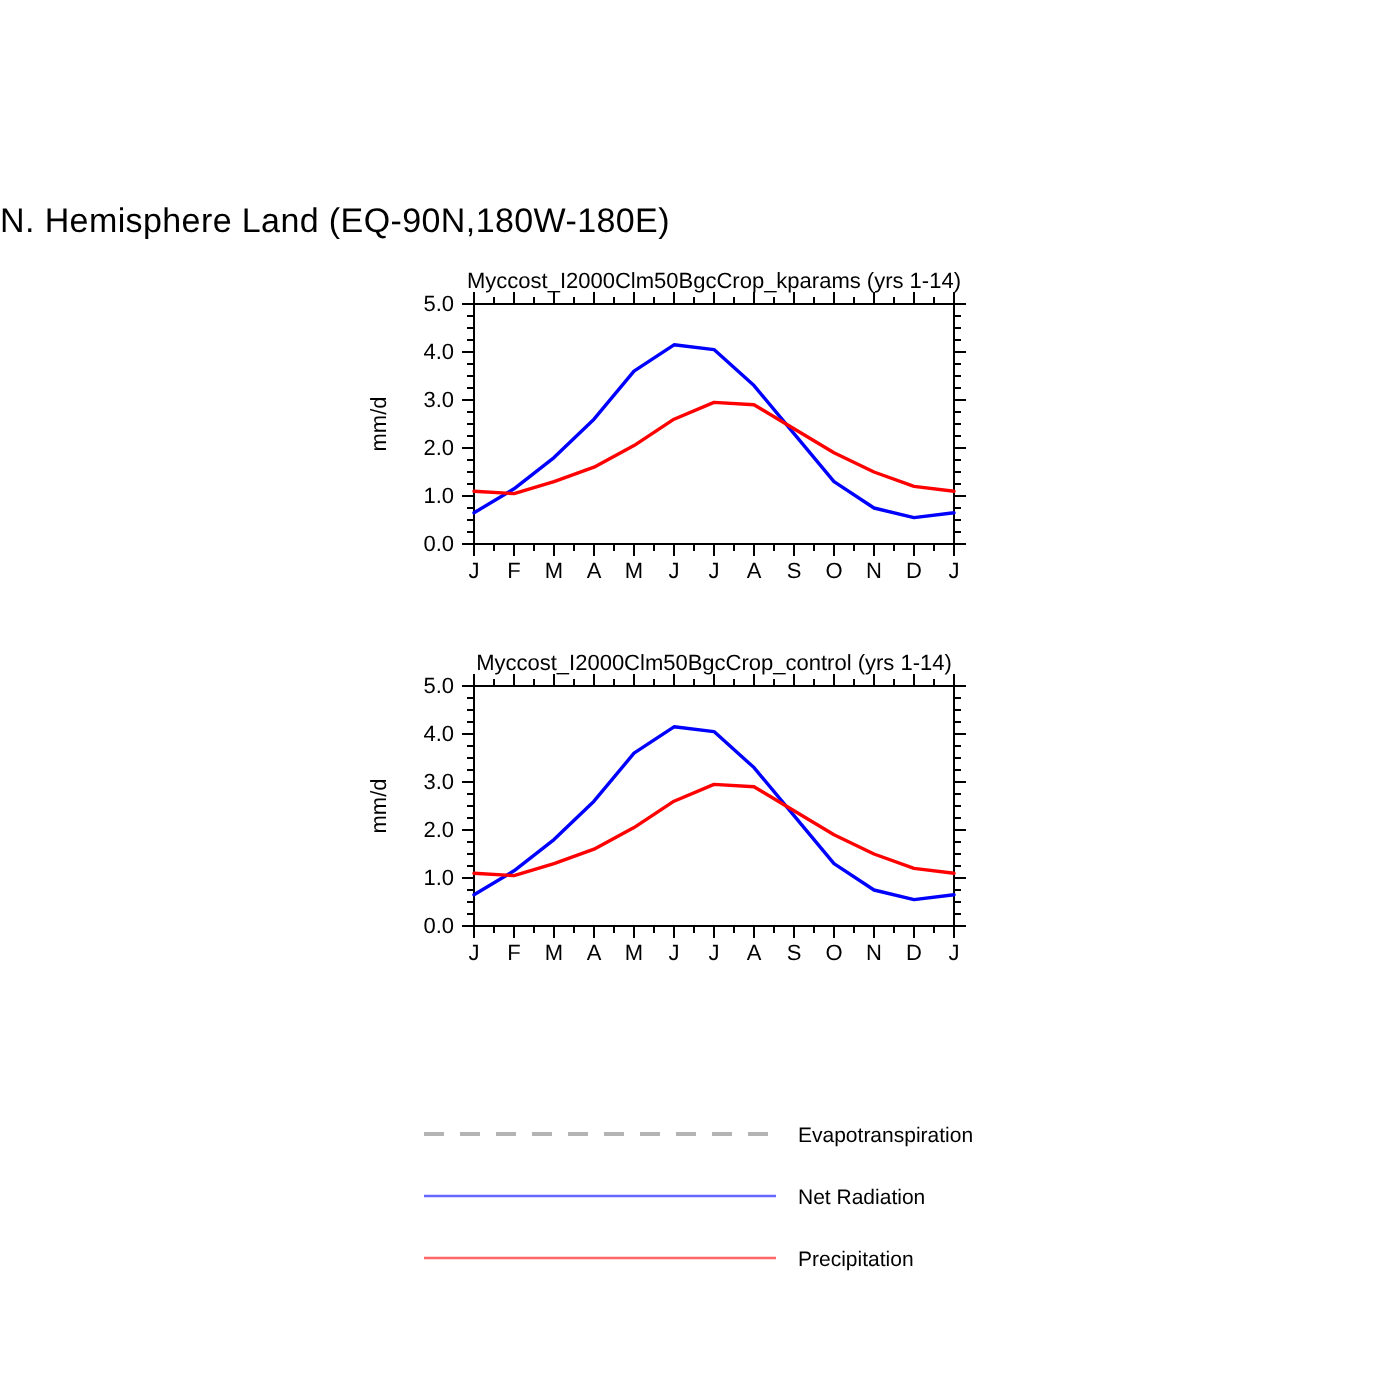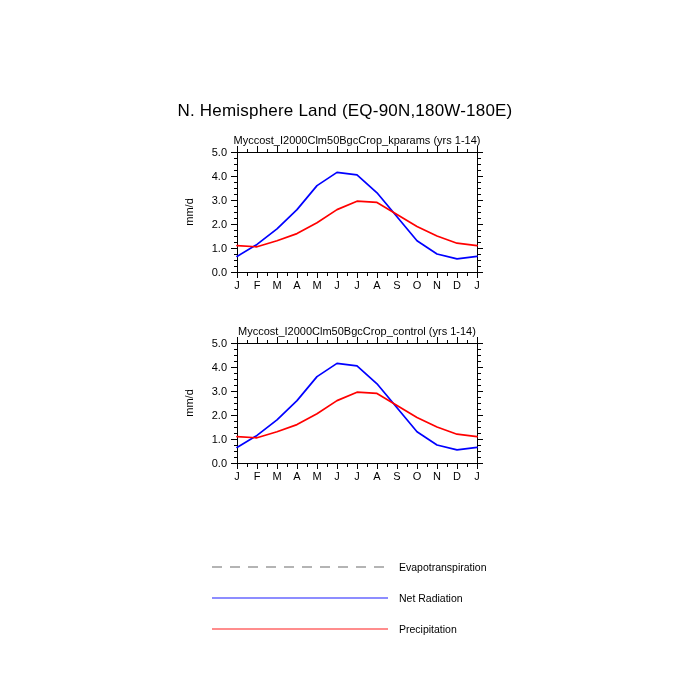--- a/index.html
+++ b/index.html
@@ -10,21 +10,21 @@
     background: #ffffff;
     font-family: "Liberation Sans", sans-serif;
     position: relative;
     overflow: hidden;
   }
   .main-title {
     position: absolute;
     top: 101px;
     left: 0;
     width: 690px;
-    text-align: center;
+    text-align: left;
     font-size: 17px;
     color: #000;
     letter-spacing: 0.2px;
   }
   svg { position: absolute; font-family: "Liberation Sans", sans-serif; }
   #chart-0 { left: 170px; top: 130px; }
   #chart-1 { left: 170px; top: 321px; }
   #legend  { left: 170px; top: 545px; }
   .chart-title {
     font-size: 11px;

